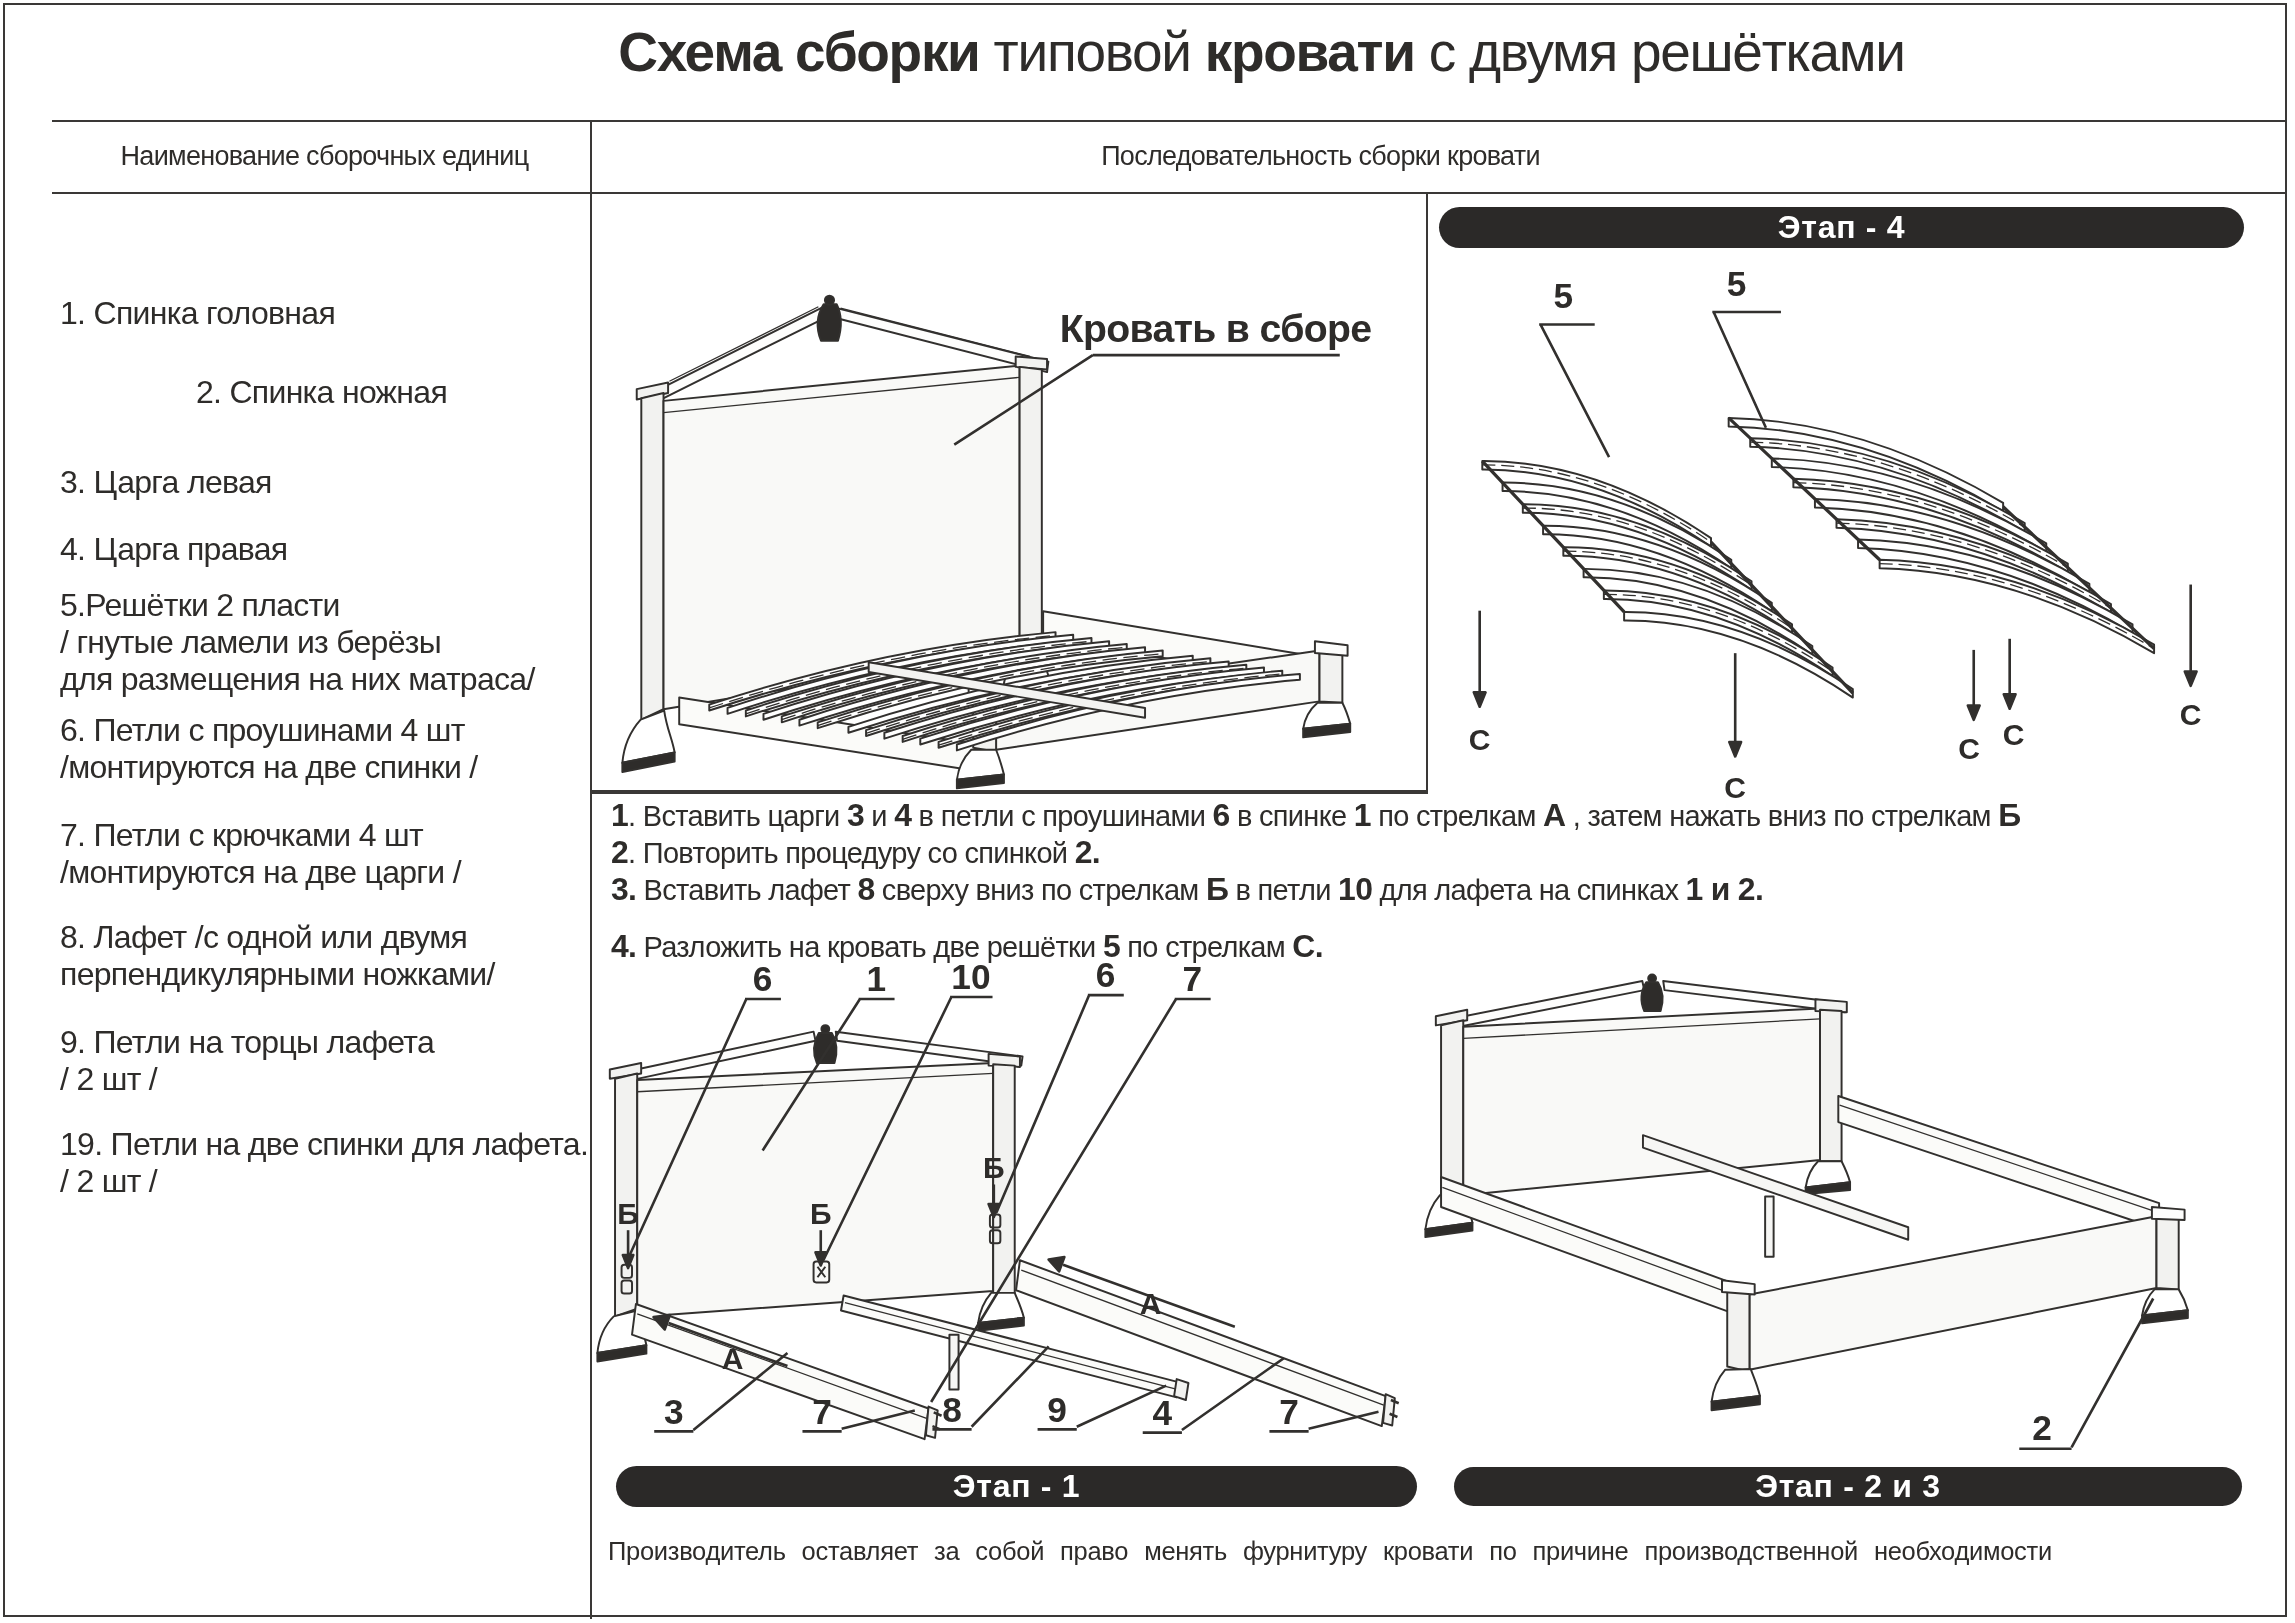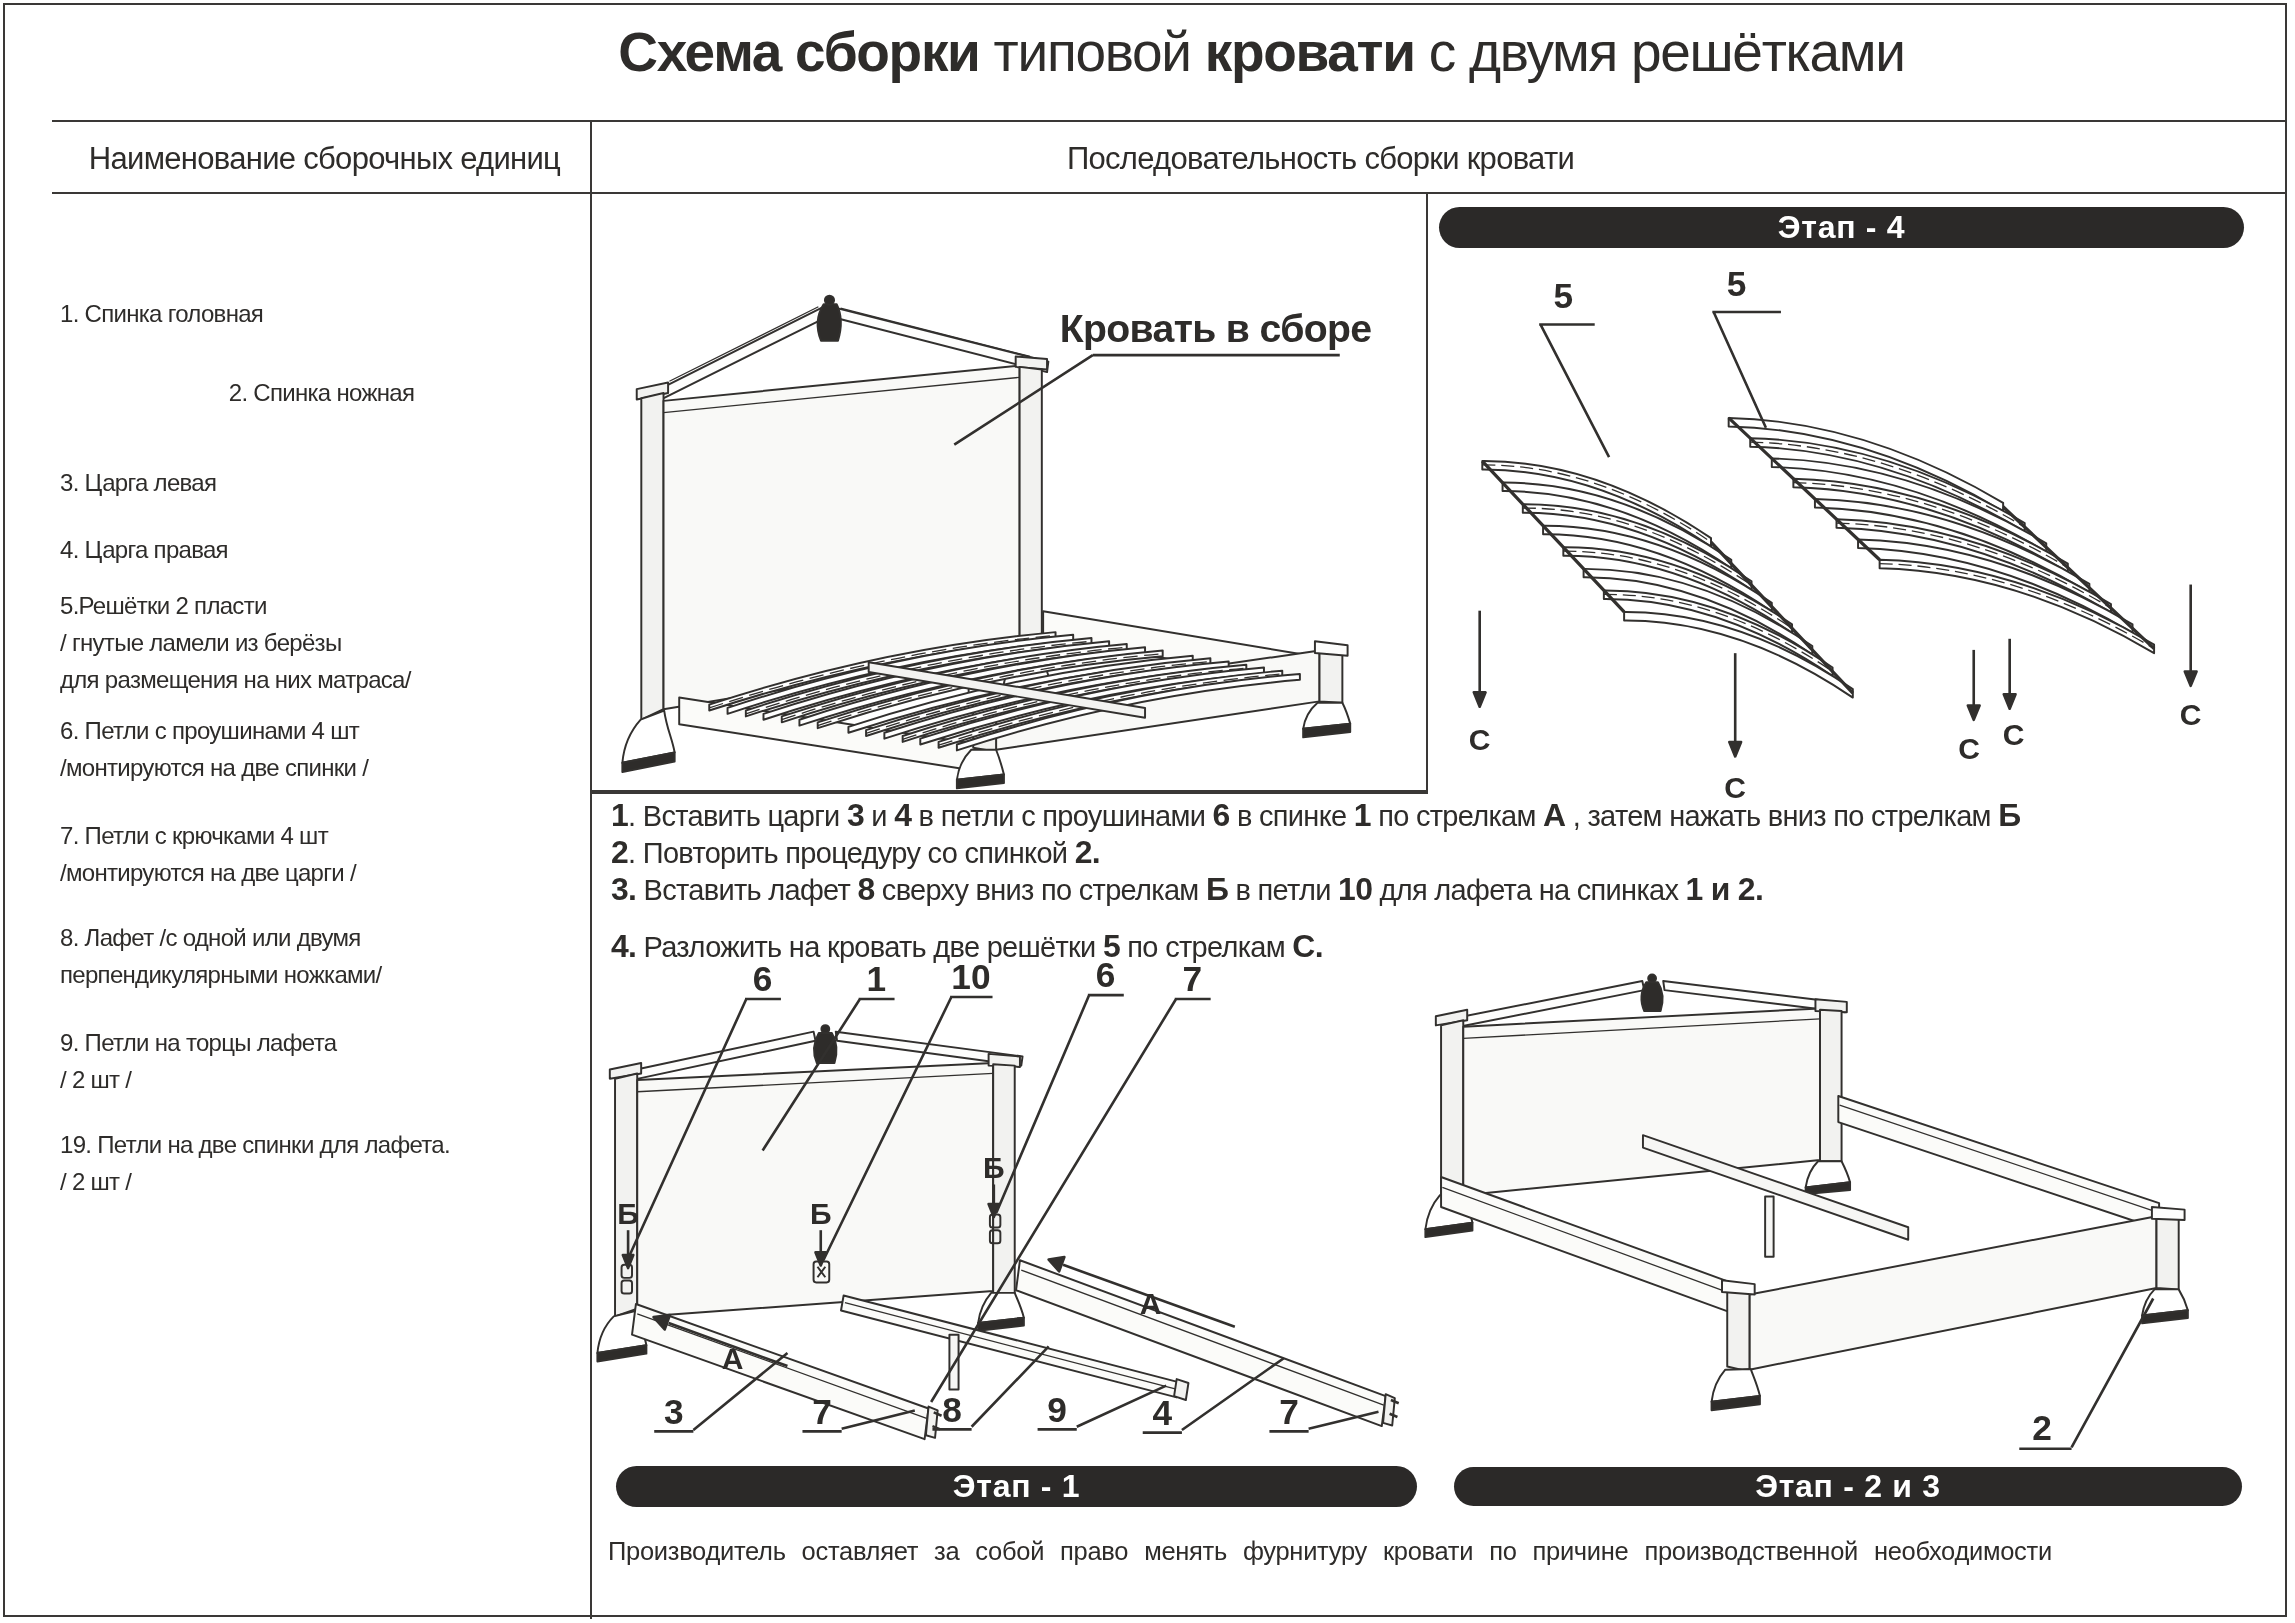--- a/index.html
+++ b/index.html
@@ -4,22 +4,22 @@
 <style>
   html,body{margin:0;padding:0;background:#e8e8e8;}
   .page{position:relative;width:2295px;height:1624px;background:#ffffff;
         font-family:"Liberation Sans",sans-serif;color:#2e2c2a;overflow:hidden;}
   .line{position:absolute;background:#3a3836;}
   .frame{position:absolute;left:2.6px;top:2.6px;width:2284px;height:1614px;
          border:2px solid #3a3836;box-sizing:border-box;}
   .title{position:absolute;left:212px;top:19.6px;width:2099px;text-align:center;
          font-size:55px;letter-spacing:-1.3px;white-space:nowrap;}
   .title b{font-weight:bold;}
-  .colhead{position:absolute;font-size:31px;text-align:center;letter-spacing:-0.7px;}
-  .part{position:absolute;left:60px;width:523px;font-size:24px;line-height:37px;
+  .colhead{position:absolute;font-size:27px;text-align:center;letter-spacing:-0.7px;}
+  .part{position:absolute;left:60px;width:523px;font-size:32px;line-height:37px;
         letter-spacing:-0.7px;white-space:nowrap;}
   .instr{position:absolute;left:611px;width:1667px;font-size:29px;line-height:33px;
          letter-spacing:-0.7px;white-space:nowrap;}
   .instr b{font-weight:bold;font-size:1.1em;}
   .banner{position:absolute;background:#2b2928;border-radius:26px;color:#ffffff;
           display:flex;align-items:center;justify-content:center;
           font-weight:bold;font-size:32px;letter-spacing:0.7px;}
   .footer{position:absolute;left:608px;top:1537px;width:1673px;font-size:25.5px;
           letter-spacing:-0.3px;word-spacing:9.2px;white-space:nowrap;}
   svg{position:absolute;overflow:visible;}

